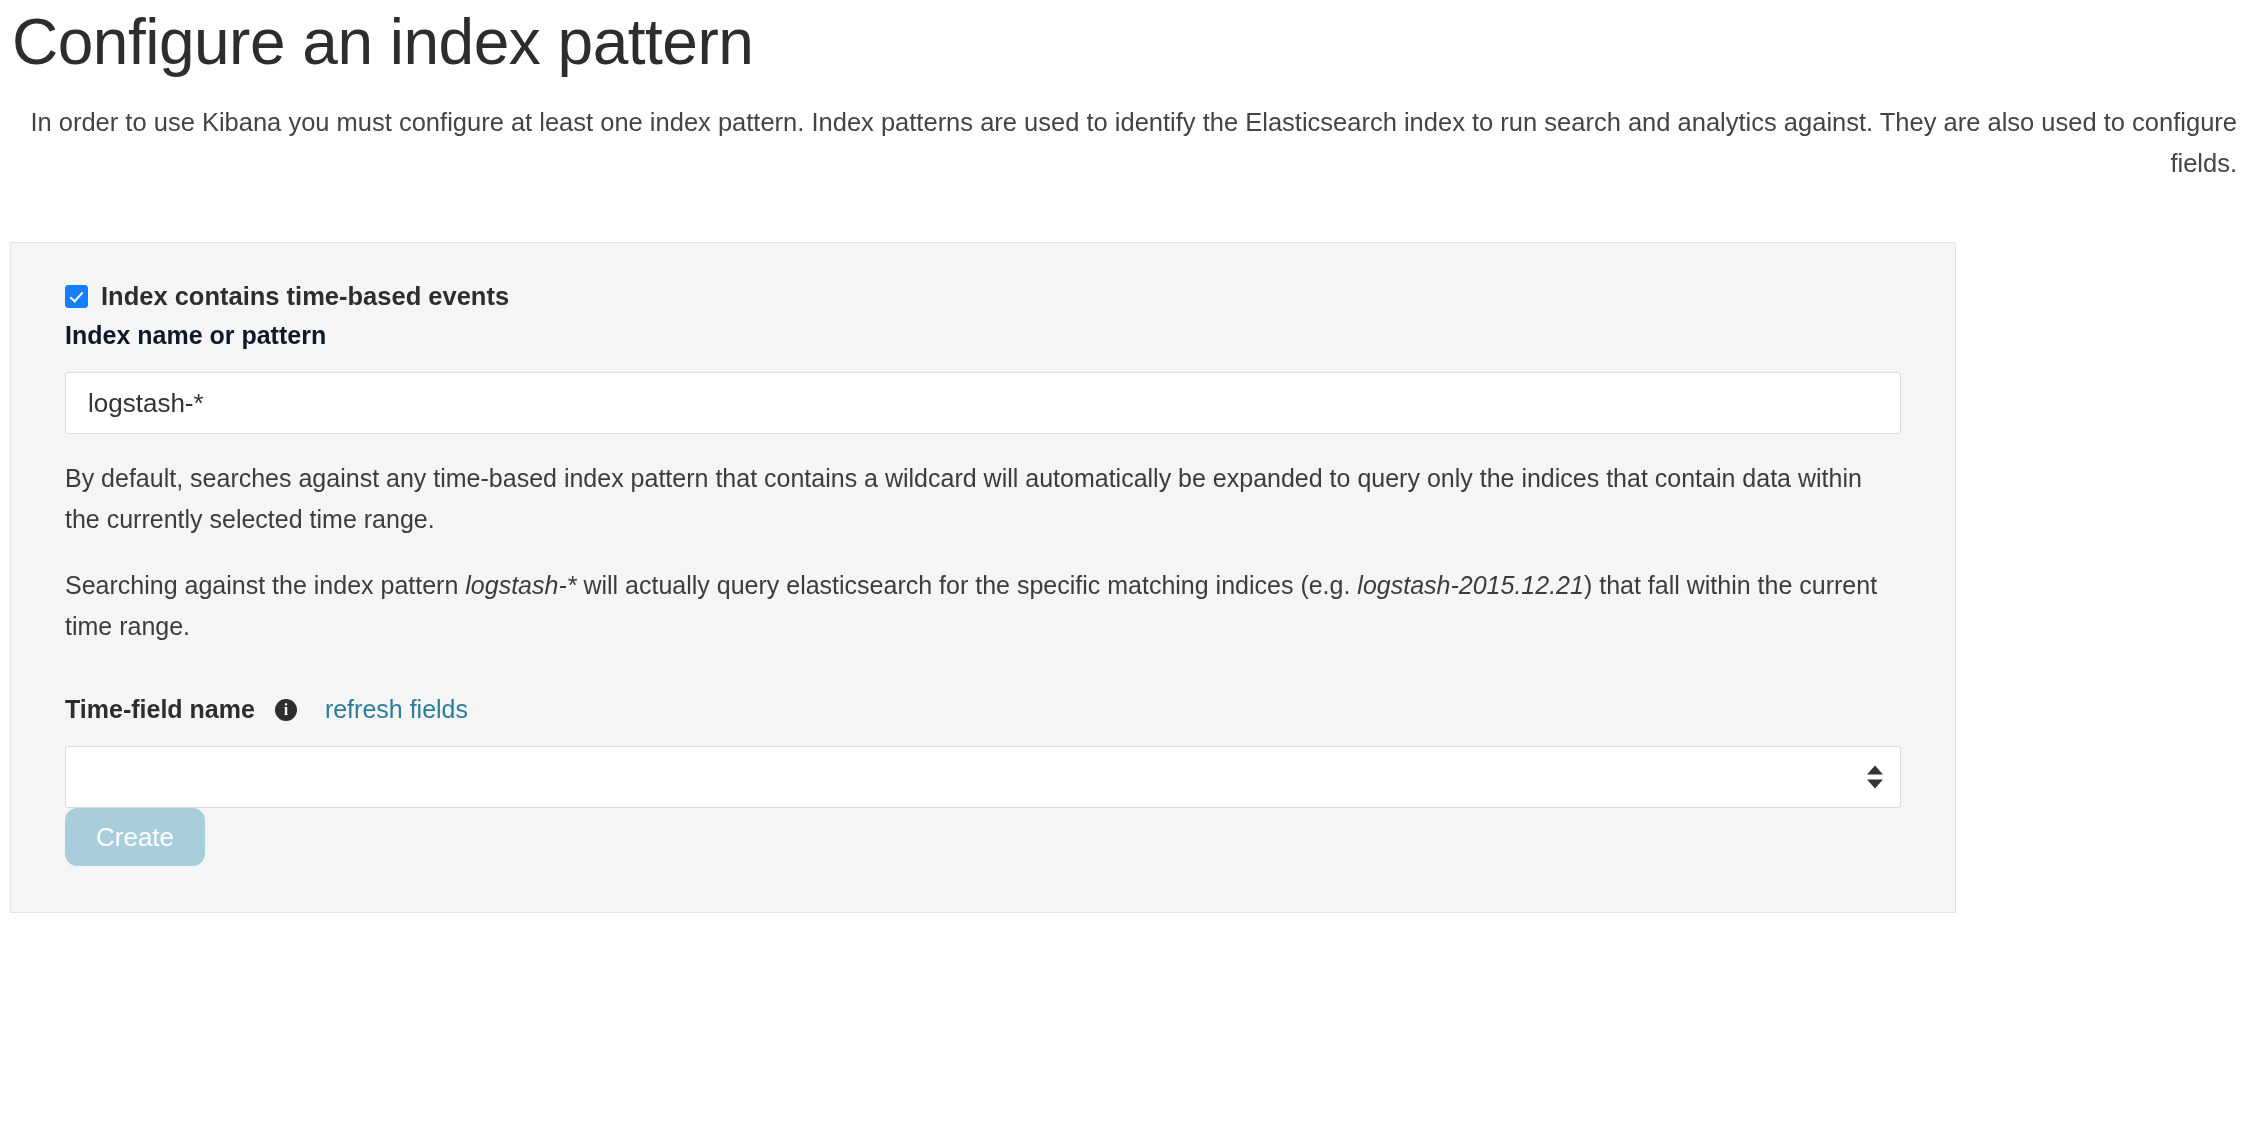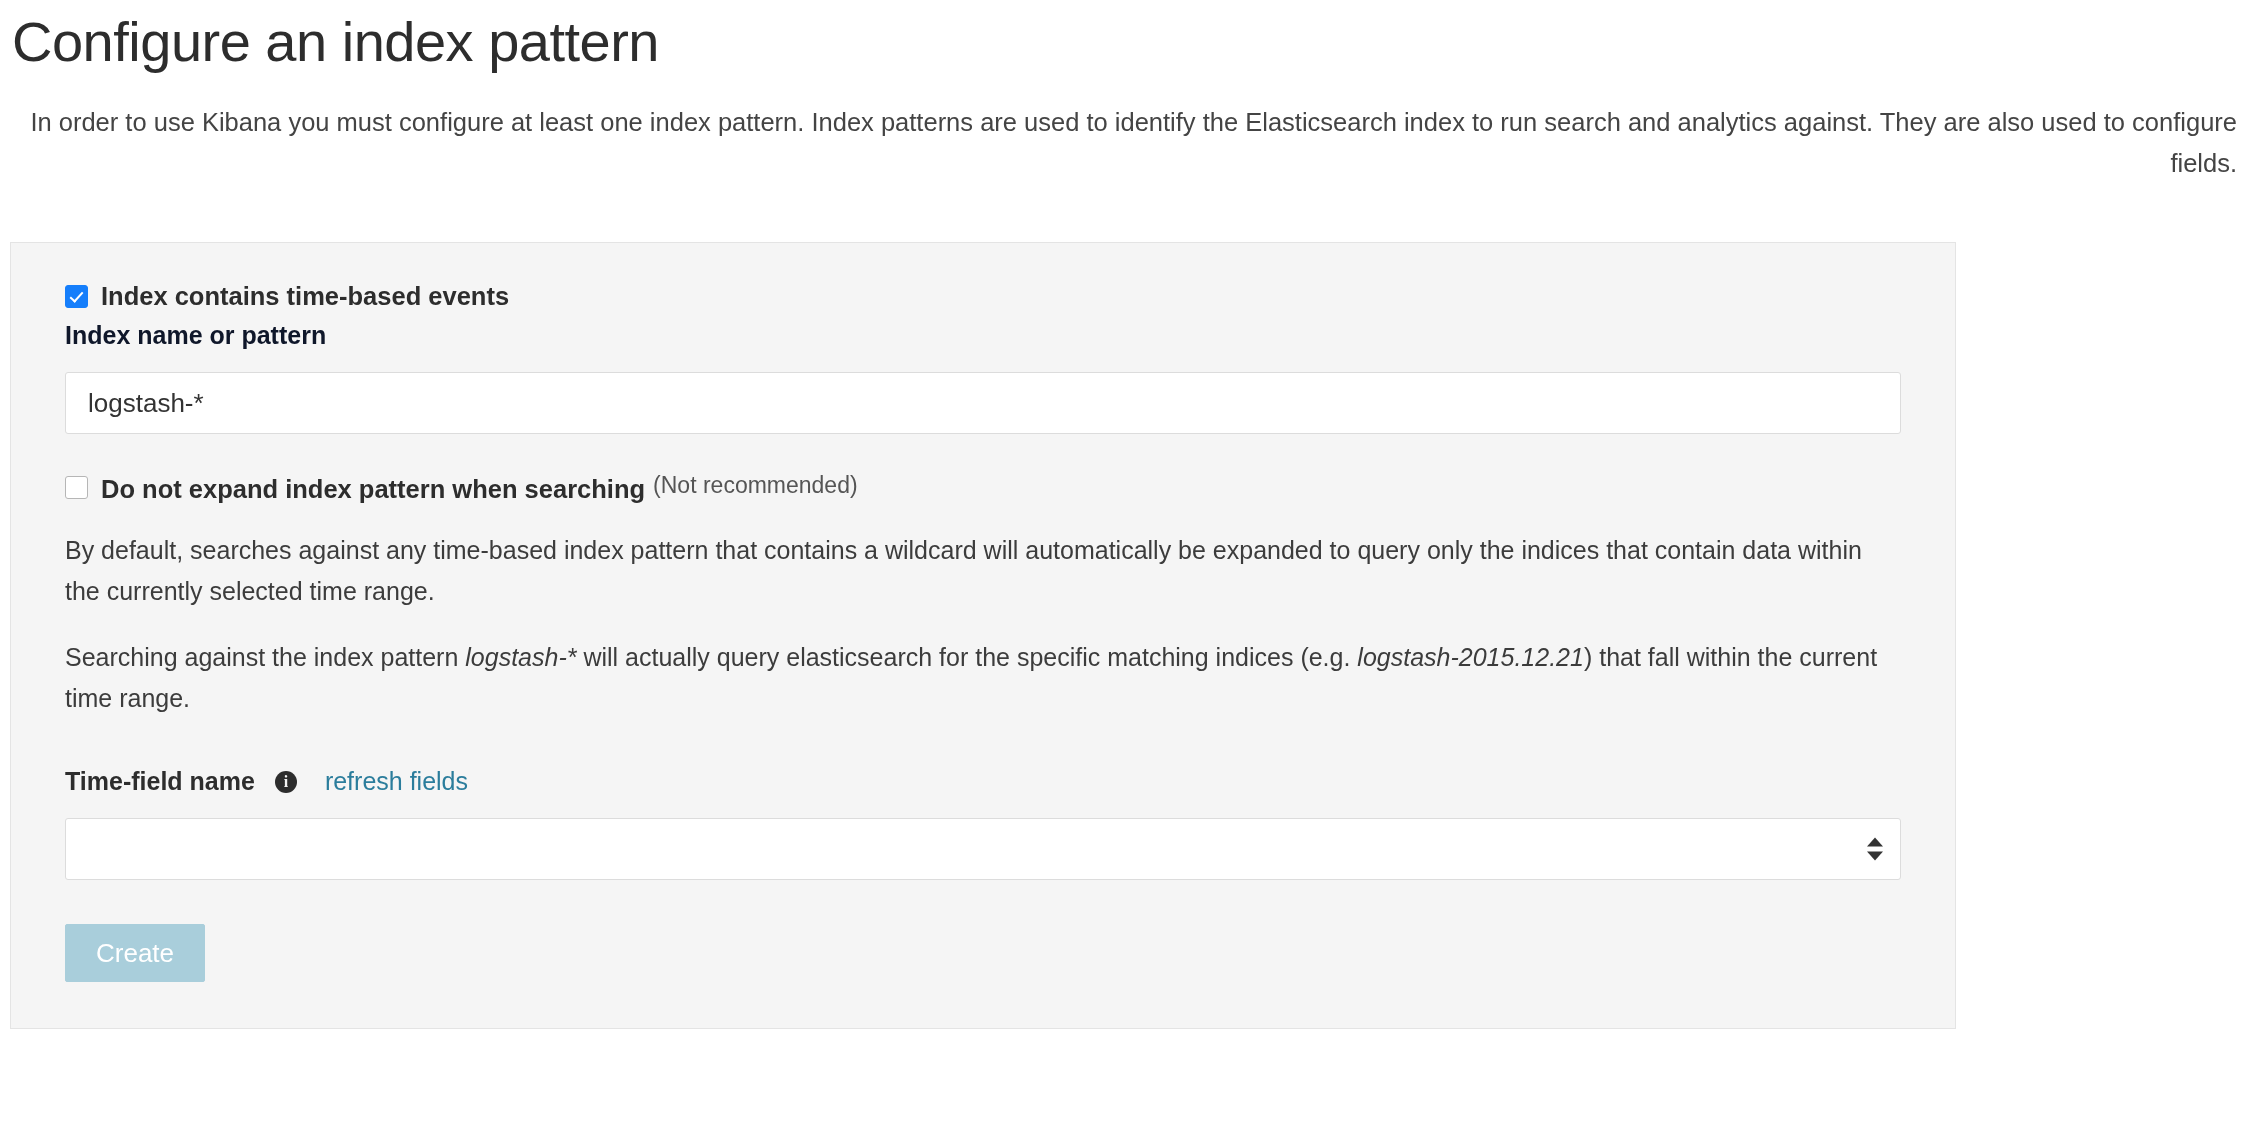--- a/index.html
+++ b/index.html
@@ -13,21 +13,21 @@
     font-family: "Liberation Sans", sans-serif;
     color: #333333;
     -webkit-font-smoothing: antialiased;
   }
   .page {
     padding: 0 10px 0 10px;
     box-sizing: border-box;
     width: 2258px;
   }
   .page-title {
-    font-size: 56px;
+    font-size: 64px;
     font-weight: 400;
     color: #2d2d2d;
     margin: 0;
     padding: 0 0 0 2px;
     line-height: 84px;
     letter-spacing: -0.5px;
   }
   .page-intro {
     font-size: 25.5px;
     line-height: 41px;
@@ -201,27 +201,26 @@
     border-right: 8px solid transparent;
   }
   .select-arrows .up {
     border-bottom: 9px solid #333333;
     margin-bottom: 5px;
   }
   .select-arrows .down {
     border-top: 9px solid #333333;
   }
   .create-btn {
-    margin-top: 44px;
     background: #a9cedb;
     border: 1px solid #a9cedb;
     color: #ffffff;
     font-size: 26px;
     font-family: "Liberation Sans", sans-serif;
-    border-radius: 2px;
+    border-radius: 12px;
     padding: 15px 30px;
     cursor: default;
     line-height: 1;
   }
 </style>
 </head>
 <body>
 
 <div class="page">
 
@@ -234,25 +233,20 @@
     <div class="chk-row">
       <span class="chk checked"></span>
       <span class="chk-label">Index contains time-based events</span>
     </div>
 
 
     <div class="field-label">Index name or pattern</div>
 
     <input class="text-input" type="text" value="logstash-*" style="">
 
-    <div class="chk-row expand">
-      <span class="chk"></span>
-      <span class="chk-label">Do not expand index pattern when searching</span>
-      <span class="chk-suffix paren">(Not recommended)</span>
-    </div>
 
     <p class="para">By default, searches against any time-based index pattern that contains a wildcard will automatically be expanded to query only the indices that contain data within the currently selected time range.</p>
 
     <p class="para"><span>Searching against the index pattern </span><em>logstash-*</em><span> will actually query elasticsearch for the specific matching indices (e.g. </span><em>logstash-2015.12.21</em><span>) that fall within the current time range.</span></p>
 
     <div class="timefield-row">
       <span class="timefield-label">Time-field name</span>
       <span class="info-icon">i</span>
       <a class="refresh-link">refresh fields</a>
     </div>

